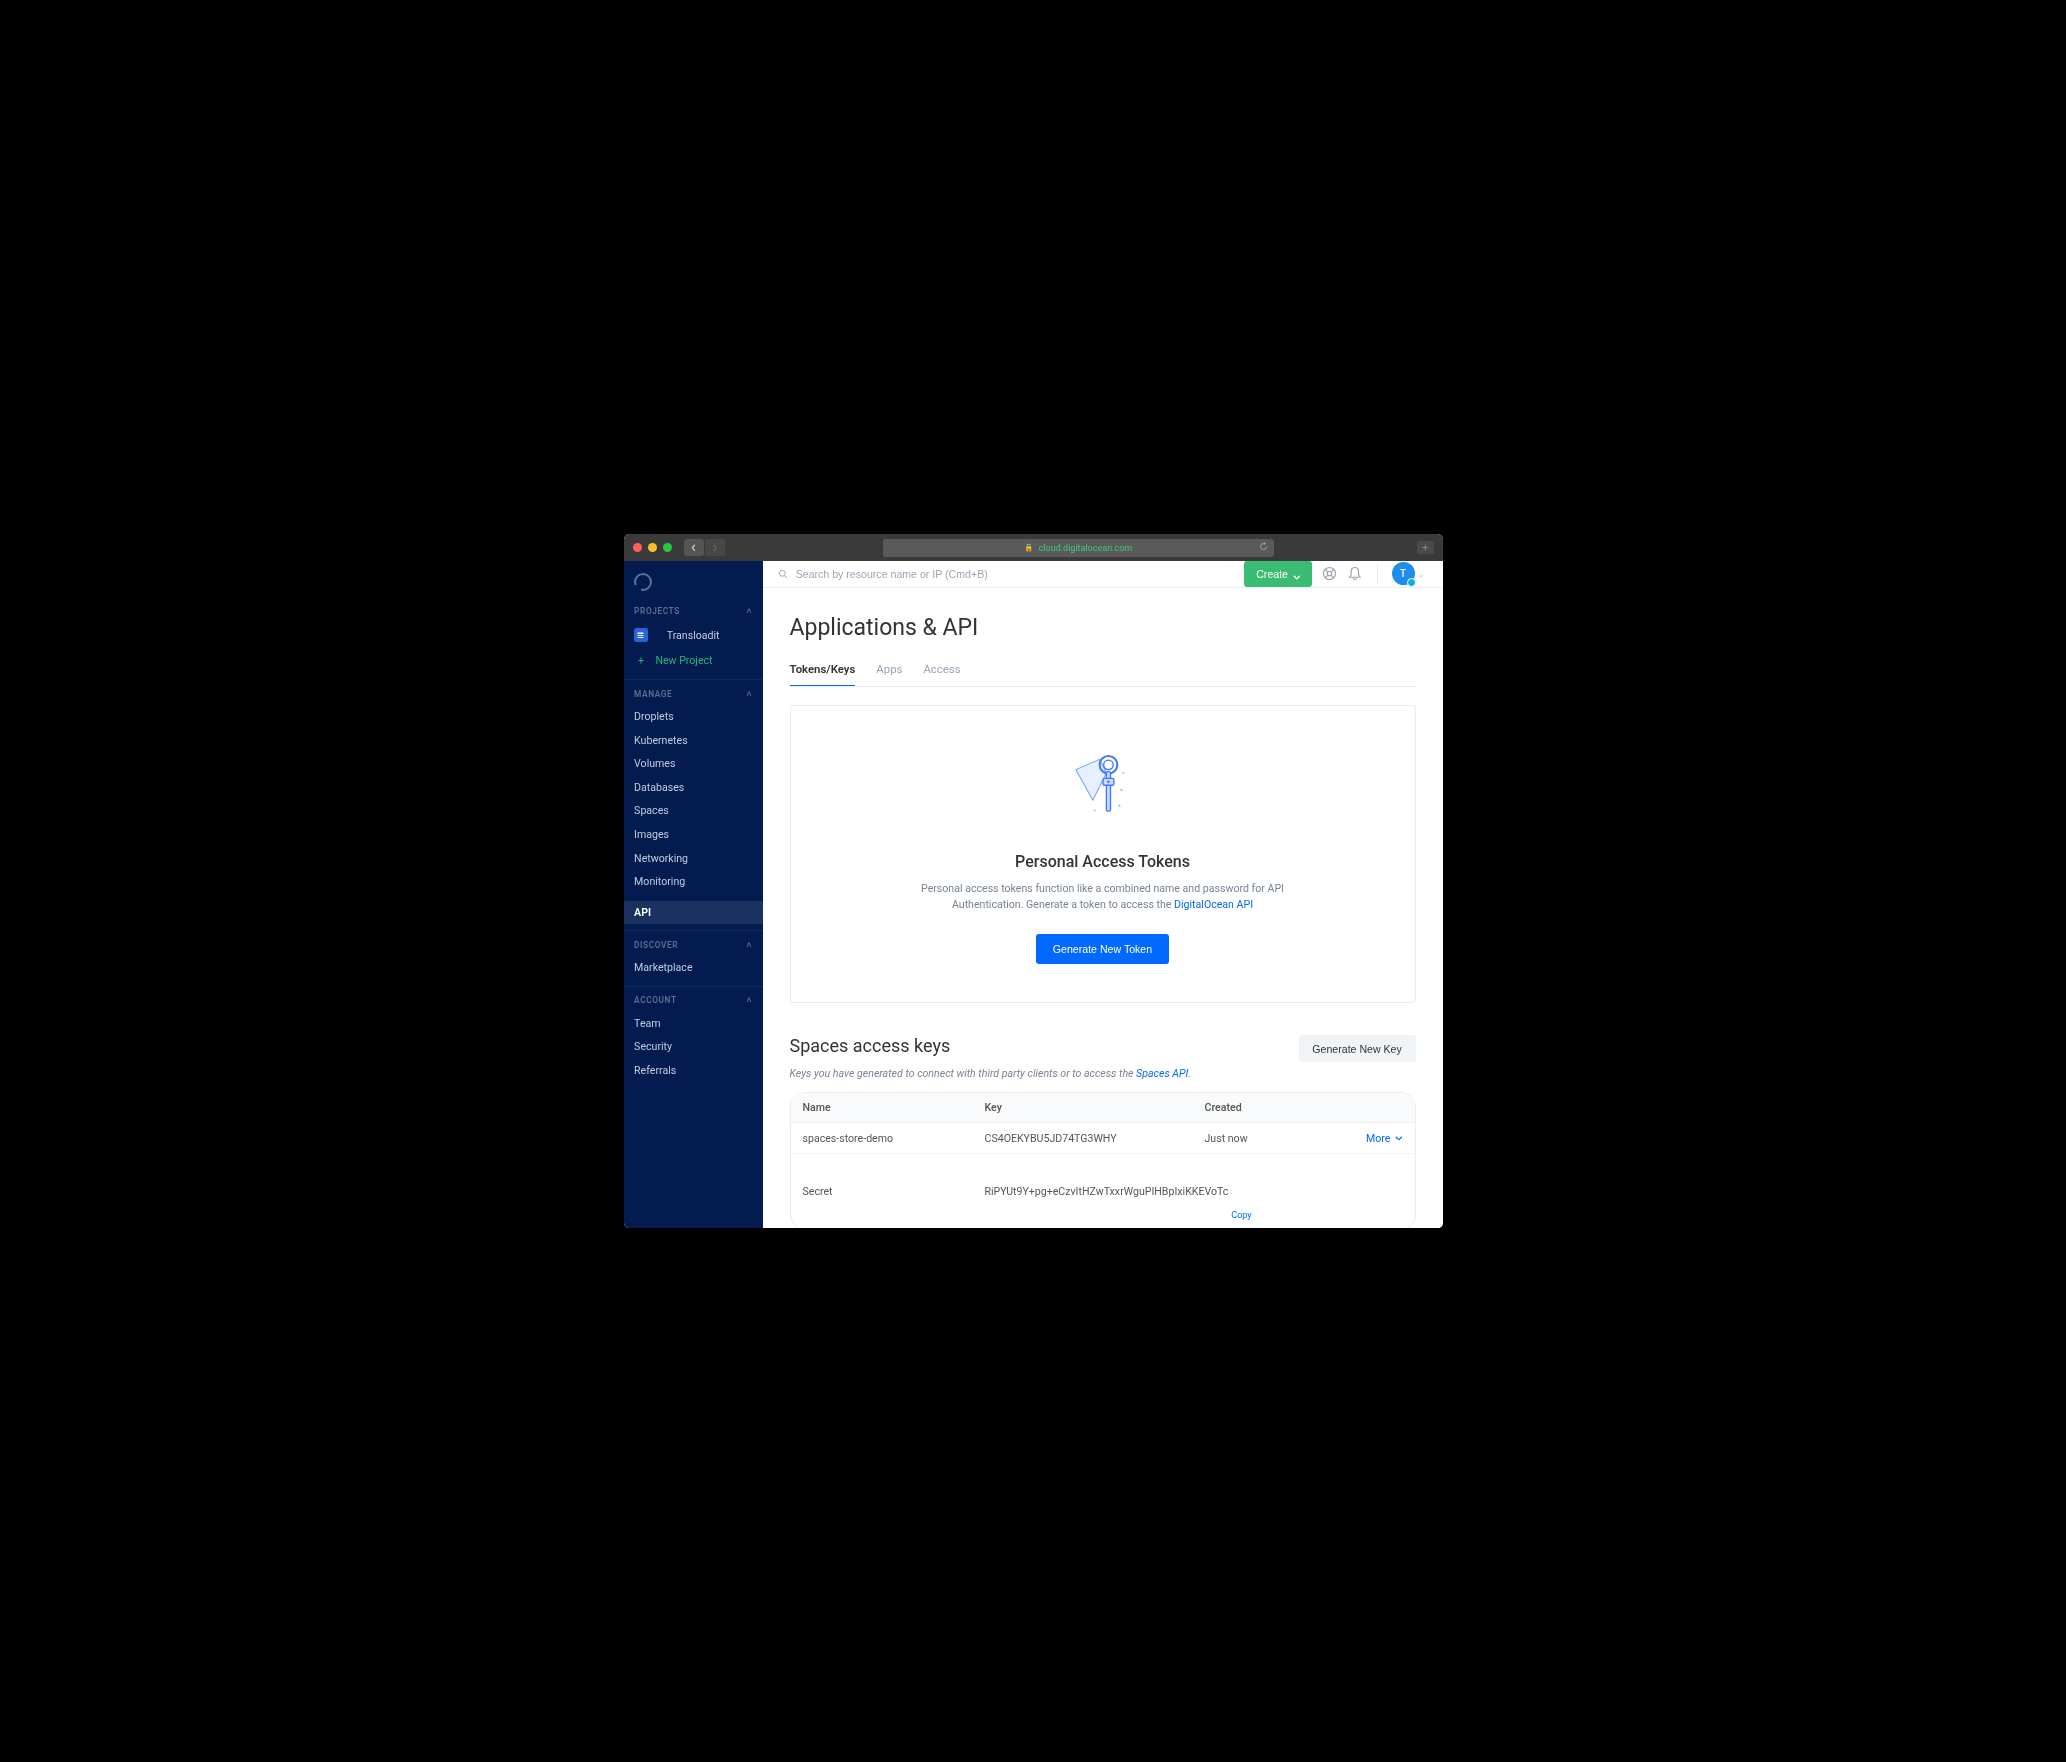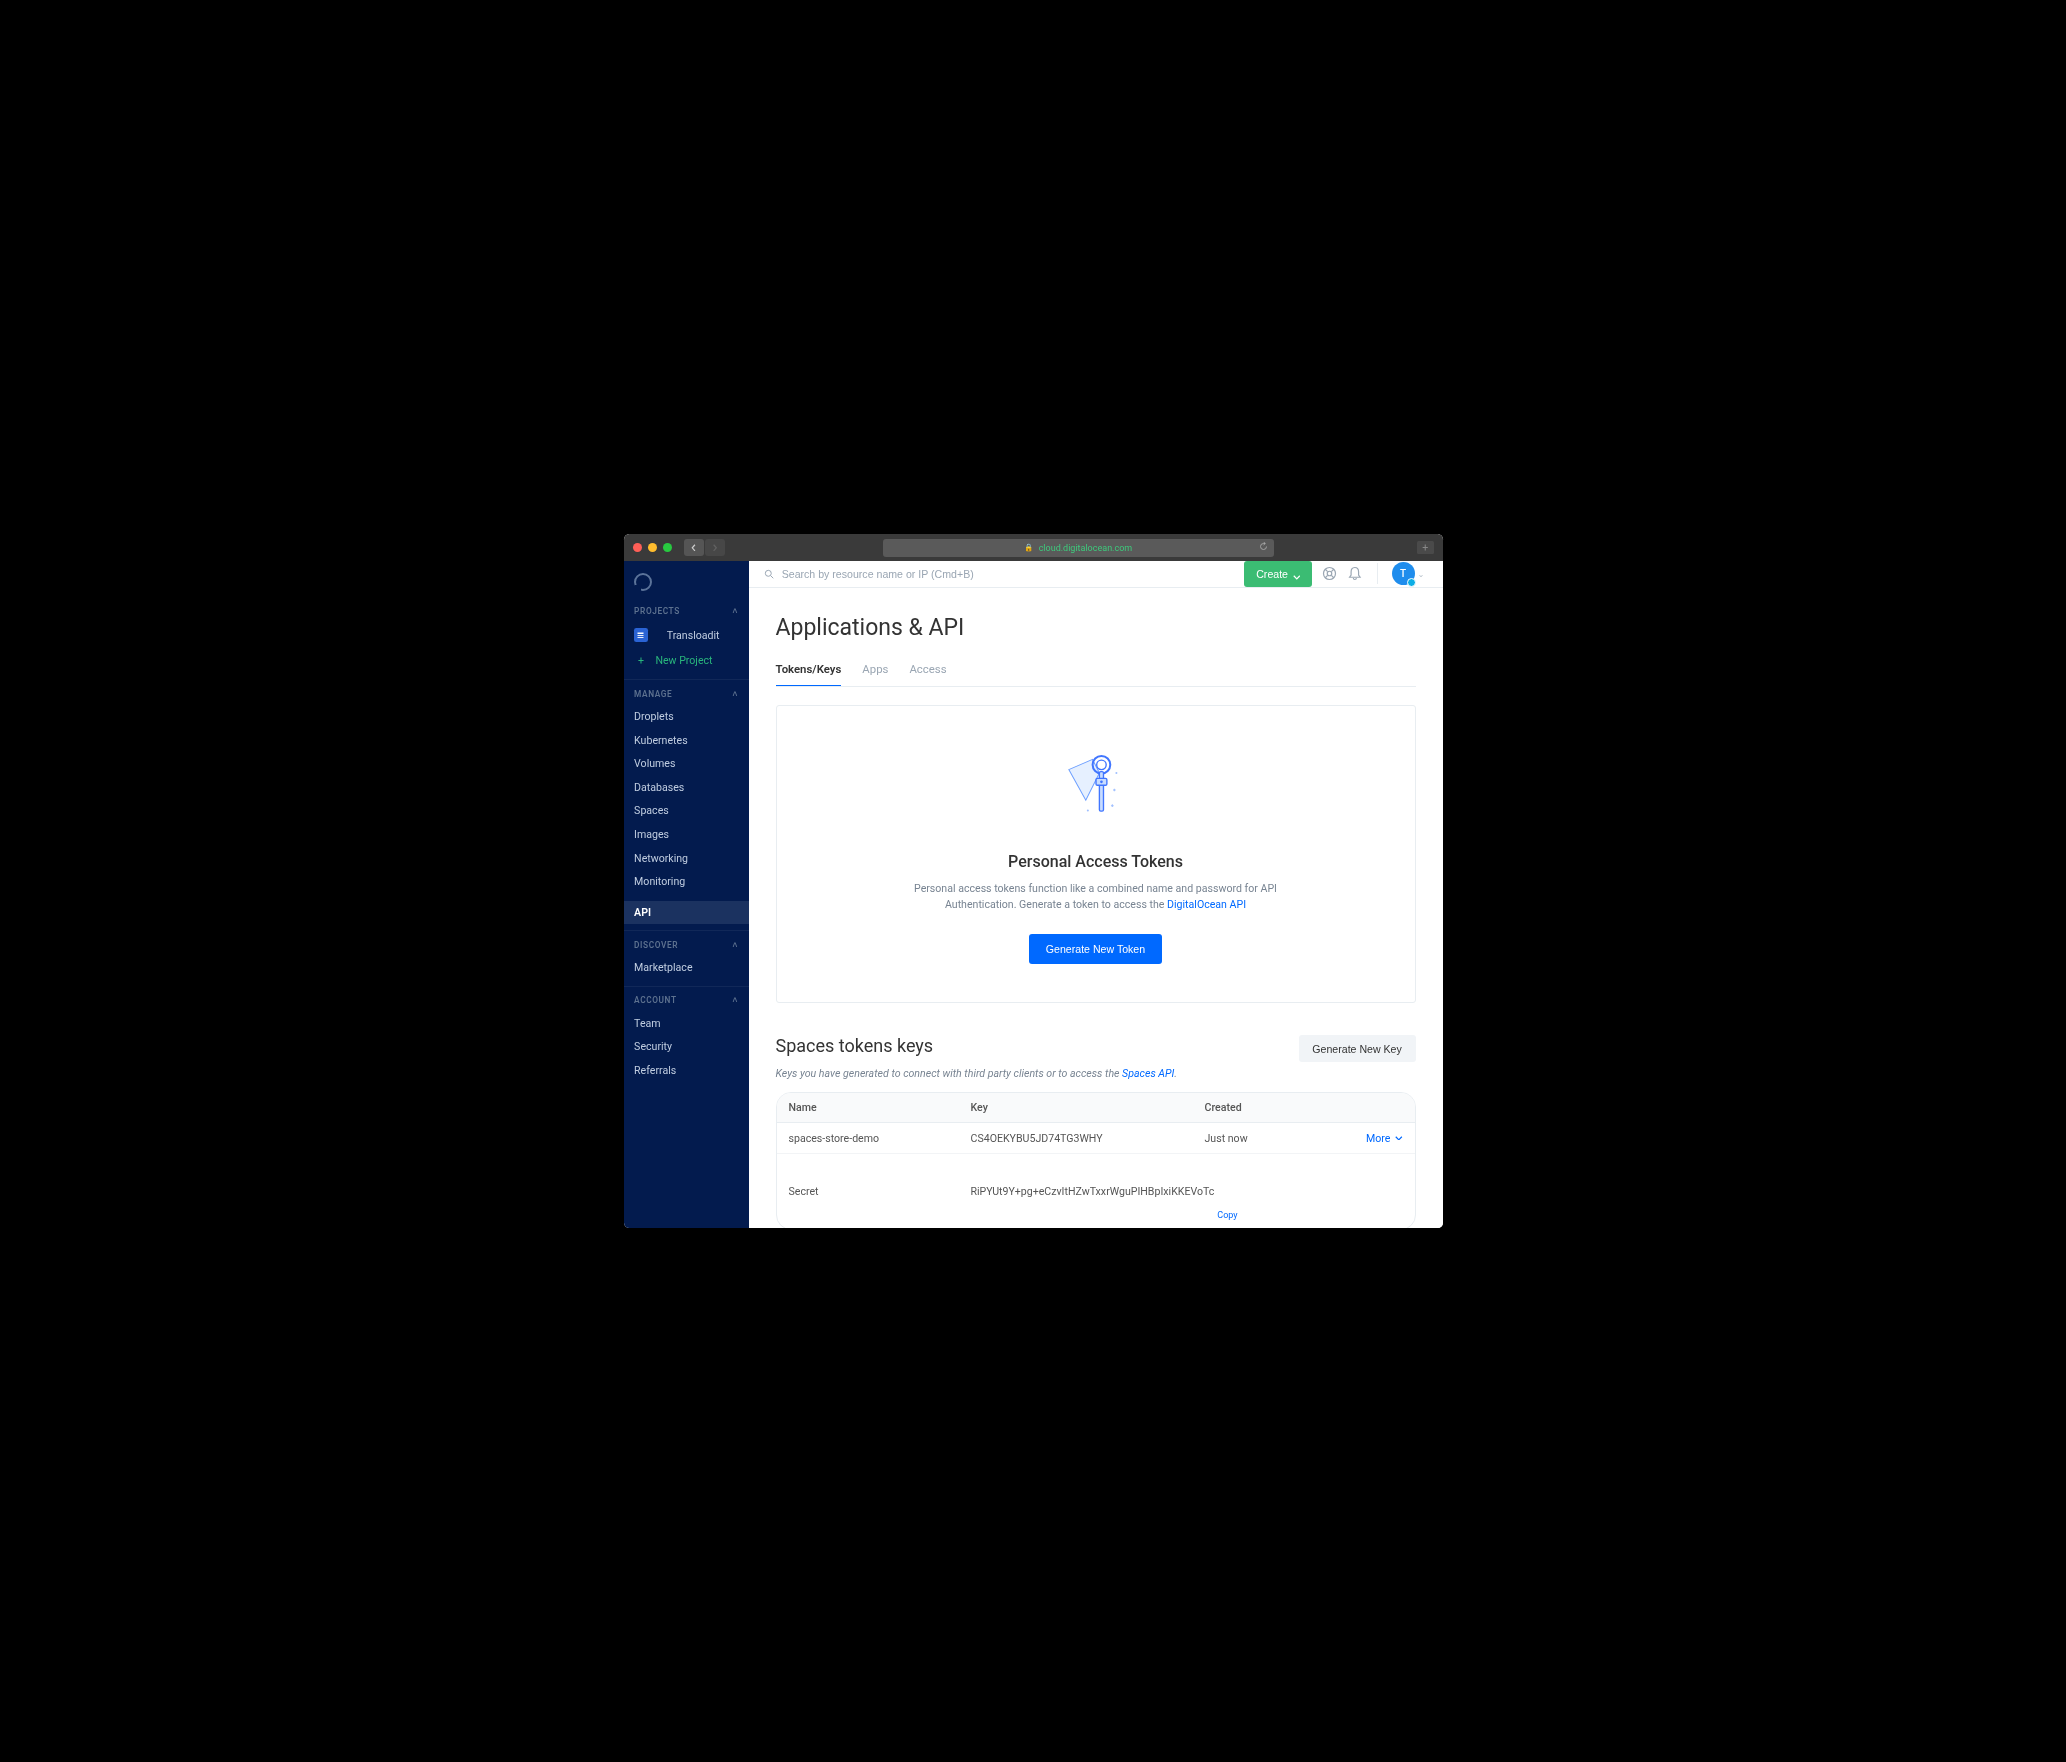--- a/index.html
+++ b/index.html
@@ -60,21 +60,21 @@
   background: #4a4a4a;
   display: flex; align-items: center; justify-content: center;
   color: #888; font-size: 10.6px;
   border-radius: 1.5px;
 }
 .app {
   display: flex;
   height: 667px;
 }
 .sidebar {
-  width: 125px;
+  width: 139px;
   background: #031b4e;
   color: #8da2c0;
   flex-shrink: 0;
   font-size: 10.6px;
   overflow-y: auto;
 }
 .logo-area {
   padding: 12px 10.6px 7.6px;
 }
 .do-logo {
@@ -513,21 +513,21 @@
             <circle cx="38" cy="85" r="1.5" fill="#9fbfff"></circle>
           </svg>
           <h2 class="panel-heading">Personal Access Tokens</h2>
           <p class="panel-text">
             <span>Personal access tokens function like a combined name and password for API Authentication. Generate a token to access the </span><a class="panel-link">DigitalOcean API</a>
           </p>
           <button class="primary-btn">Generate New Token</button>
         </div>
 
         <div class="section-header">
-          <h2 class="section-title">Spaces tokens keys</h2>
+          <h2 class="section-title">Spaces access keys</h2>
           <button class="secondary-btn">Generate New Key</button>
         </div>
         <p class="section-desc">
           <span>Keys you have generated to connect with third party clients or to access the </span><a class="panel-link">Spaces API</a><span>.</span>
         </p>
 
         <div class="table">
           <div class="table-header">
             <div>Name</div>
             <div>Key</div>

